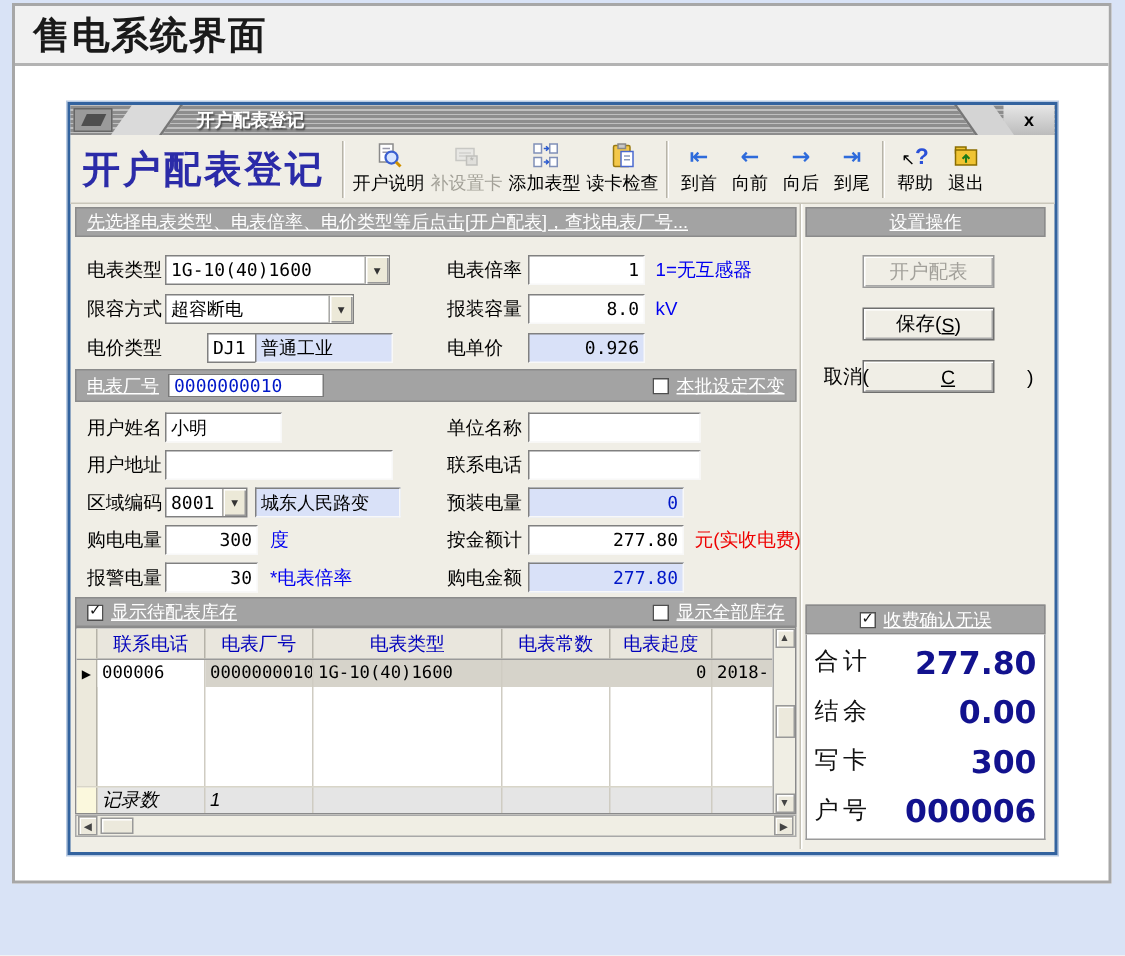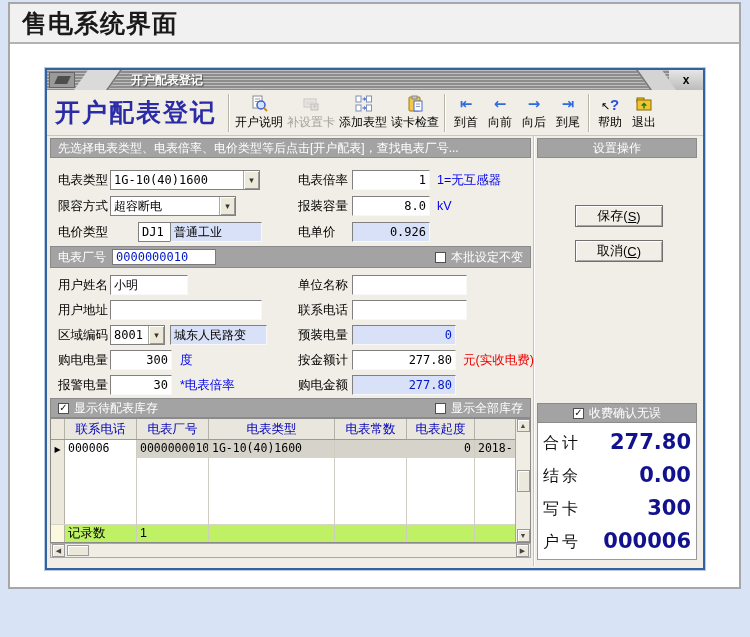--- a/index.html
+++ b/index.html
@@ -27,21 +27,21 @@
   .tbtn.narrow { width:34px; }
   .tbtn .ticon { height:18px; display:flex; align-items:flex-end; justify-content:center; }
   .tbtn.disabled { color:#a3a198; }
   .tbtn.disabled .ticon { filter:grayscale(1) opacity(.55); }
   .glyph { font-family:"DejaVu Sans",sans-serif; font-size:15px; font-weight:bold; color:#2e6bdb; line-height:17px; }
   .help-icon .hp { color:#000; font-size:11px; }
   .help-icon .hq { color:#2a50d8; font-weight:bold; font-size:15px; }
 
   .content { position:relative; height:430px; }
   .vdivider { position:absolute; left:486px; top:0; bottom:0; border-left:1px solid #c5c2b6; border-right:1px solid #fff; }
-  .gbar { position:absolute; height:20px; background:#a3a3a3; border:1px solid #8b8b8b; color:#fff; font-size:12px; display:flex; align-items:center; padding:0 7px; white-space:nowrap; }
+  .gbar { position:absolute; height:20px; background:#a3a3a3; border:1px solid #8b8b8b; color:#fff; font-size:12px; display:flex; align-items:center; padding:0 7px; white-space:nowrap;text-decoration:underline; }
   .gbar.center { justify-content:center; }
 
   .lbl { position:absolute; height:20px; line-height:20px; font-size:12.5px; color:#000; white-space:nowrap; }
   .note { position:absolute; height:20px; line-height:20px; font-size:12.5px; color:#0000f0; white-space:nowrap; }
   .note.red { color:#ee0000; }
   .field { position:absolute; height:20px; background:#fff; border:1px solid #808080; border-bottom-color:#f8f8f8; border-right-color:#f8f8f8; font-family:"DejaVu Sans Mono",monospace; font-size:12px; line-height:18px; padding:0 3px; color:#000; white-space:nowrap; overflow:hidden; }
   .field.num { text-align:right; }
   .field.ro { background:#d9e1f8; }
   .field.bluetext { color:#0017c8; }
   .combo { position:absolute; height:20px; display:flex; border:1px solid #808080; background:#fff; }
@@ -52,41 +52,41 @@
   .cb:not(.checked) .mk { visibility:hidden; }
 
   .barfield { position:static; height:16px; background:#fff; border:1px solid #7a7a7a; font-family:"DejaVu Sans Mono",monospace; font-size:12px; line-height:14px; padding:0 3px; color:#0017c8; width:104px; margin-left:6px; }
 
   
   .grid { position:absolute; left:3px; top:282px; width:481px; height:125px; background:#fff; border:1px solid #8a8a8a; display:flex; overflow:hidden; }
   .gmain { flex:1; display:flex; flex-direction:column; overflow:hidden; }
   .grow { display:flex; height:18px; flex:none; }
   .grow.head { height:21px; background:#e9e6dd; border-bottom:1px solid #9a9a9a; }
   .grow.fill { flex:1; height:auto; }
-  .grow.sum { background:#bef264; border-top:1px solid #d8d5c8; }
+  .grow.sum { background:#e5e5e5; border-top:1px solid #d8d5c8;font-style:italic; }
   .gh { font-size:12.5px; color:#0000bb; display:flex; align-items:center; justify-content:center; border-right:1px solid #b5b2a8; white-space:nowrap; overflow:hidden; flex:none; }
   .gc { font-family:"DejaVu Sans Mono",monospace; font-size:11.5px; line-height:17px; padding:0 3px; border-right:1px solid #cfccc2; white-space:nowrap; overflow:hidden; flex:none; }
   .gc.r { text-align:right; }
   .gc.sans { font-family:"Liberation Sans",sans-serif; font-size:12.5px; }
   .selcol { width:14px; flex:none; background:#ece9dc; border-right:1px solid #b5b2a8; display:flex; align-items:center; justify-content:center; font-size:8px; color:#000; }
   .rowsel { background:#d6d3ca; }
   .vsb { width:15px; flex:none; background:#f0eee4; border-left:1px solid #a8a8a8; display:flex; flex-direction:column; align-items:center; }
   .sbtn { width:13px; height:13px; flex:none; background:#ece9dc; border:1px solid #999; box-shadow:inset 1px 1px 0 #fff; display:flex; align-items:center; justify-content:center; font-size:7px; color:#444; }
   .vtrack { flex:1; width:13px; display:flex; align-items:center; justify-content:center; }
   .vthumb { width:13px; height:22px; background:#ece9dc; border:1px solid #999; box-shadow:inset 1px 1px 0 #fff; }
   .hsb { position:absolute; left:3px; top:407px; width:481px; height:15px; background:#f0eee4; border:1px solid #a8a8a8; display:flex; align-items:center; padding:0 1px; }
   .hthumb { width:22px; height:11px; background:#ece9dc; border:1px solid #999; box-shadow:inset 1px 1px 0 #fff; margin-left:2px; }
   .hsb .right { margin-left:auto; }
 
   
   .btn { position:absolute; width:88px; height:22px; background:#f0eee6; border:1px solid #6f6f6f; box-shadow:inset 1px 1px 0 #fff, inset -1px -1px 0 #a8a8a8; font-size:13px; color:#000; display:flex; align-items:center; justify-content:center; white-space:nowrap; }
   .btn .key { text-decoration:underline; }
   .btn.disabled { color:#a2a09a; border-color:#9a9a9a; }
   .totals { position:absolute; left:490px; top:287px; width:160px; height:137px; background:#fff; border:1px solid #9a9a9a; border-top:none; padding:2px 5px; display:flex; flex-direction:column; justify-content:space-around; }
-  .trow { display:flex; align-items:flex-end; }
+  .trow { display:flex; align-items:center; }
   .tlab { font-family:"Liberation Serif","DejaVu Serif",serif; font-size:16px; color:#111; letter-spacing:3px; }
   .tval { margin-left:auto; font-family:"DejaVu Sans",sans-serif; font-weight:bold; font-size:21px; color:#12128e; }
 </style>
 </head>
 <body>
 
 <div class="page">
   <div class="card">
     <div class="card-header">售电系统界面</div>
 
@@ -343,26 +343,29 @@
             <span class="sbtn">▼</span>
           </div>
         </div>
 
         <div class="hsb">
           <span class="sbtn">◀</span>
           <span class="hthumb"></span>
           <span class="sbtn right">▶</span>
         </div>
 
+        <div class="btn disabled" style="left:528px; top:34px;">
+          <span>开户配表</span>
+        </div>
         <div class="btn" style="left:528px; top:69px;">
           <span>保存(</span>
             <span class="key">S</span>
             <span>)</span>
         </div>
-        <div class="btn" style="left:528px; top:104px;">
+        <div class="btn" style="left:528px; top:104px;gap:48px;">
           <span>取消(</span>
             <span class="key">C</span>
             <span>)</span>
         </div>
 
         <div class="gbar center" style="left:490px; top:267px; width:160px;">
           <span style="display:inline-flex; align-items:center;">
             <span class="cb checked">
                 <span class="mk">✓</span>
               </span>

